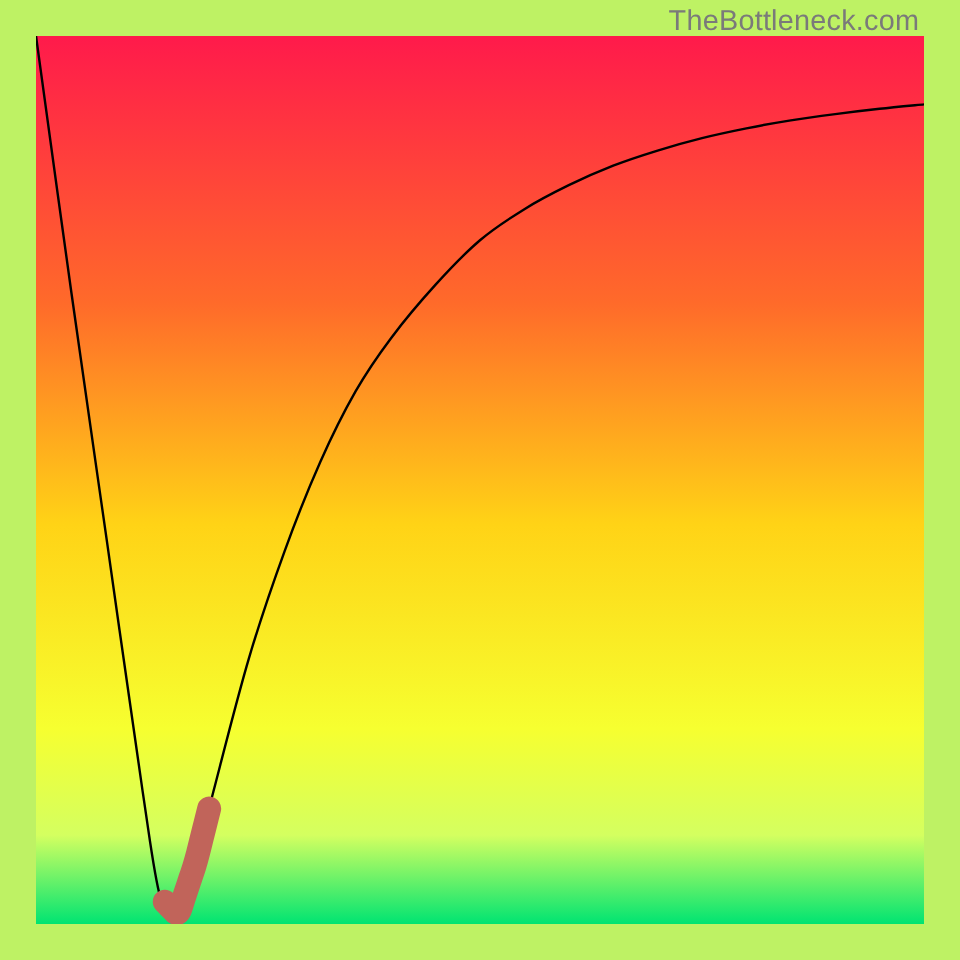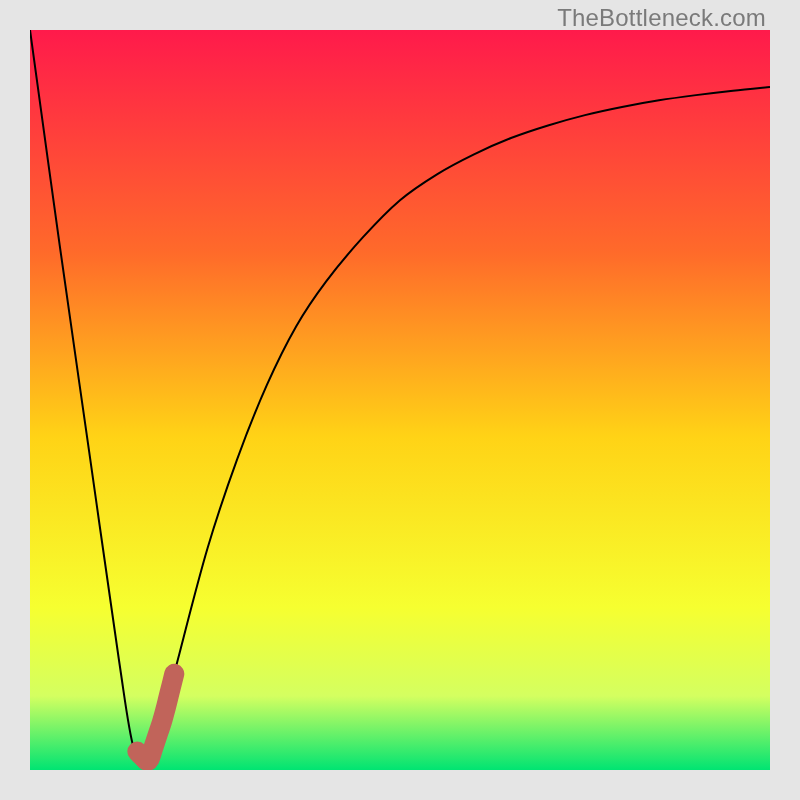--- a/index.html
+++ b/index.html
@@ -7,21 +7,21 @@
     padding: 0;
     width: 800px;
     height: 800px;
     overflow: hidden;
     background: #000;
   }
   .frame {
     position: relative;
     width: 800px;
     height: 800px;
-    background: #e5e5e5;
+    background: #bef264;
   }
   .plot-area {
     position: absolute;
     left: 30px;
     top: 30px;
     width: 740px;
     height: 740px;
   }
   .gradient-bg {
     position: absolute;

